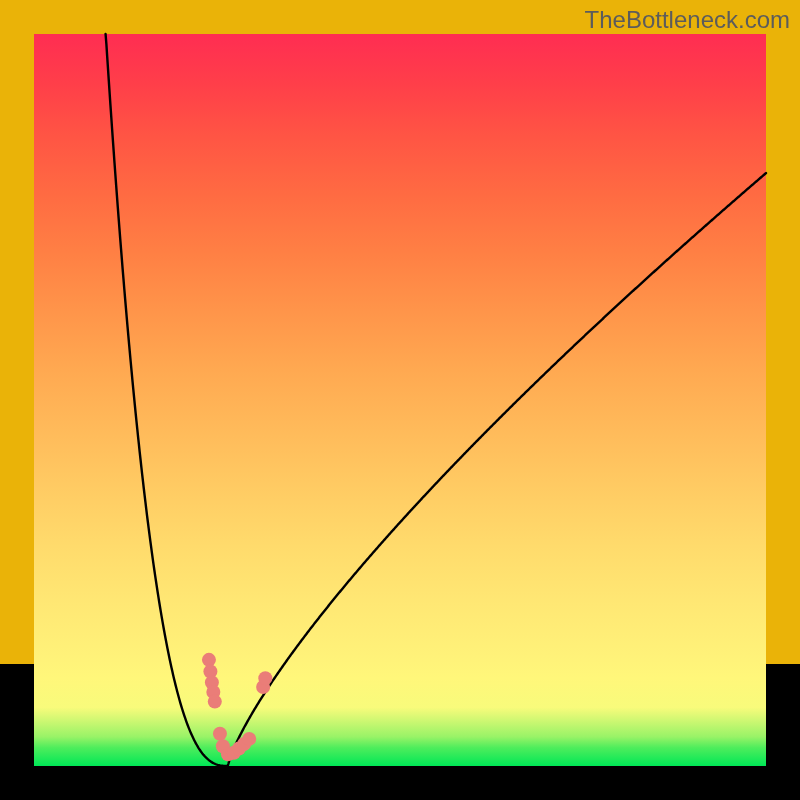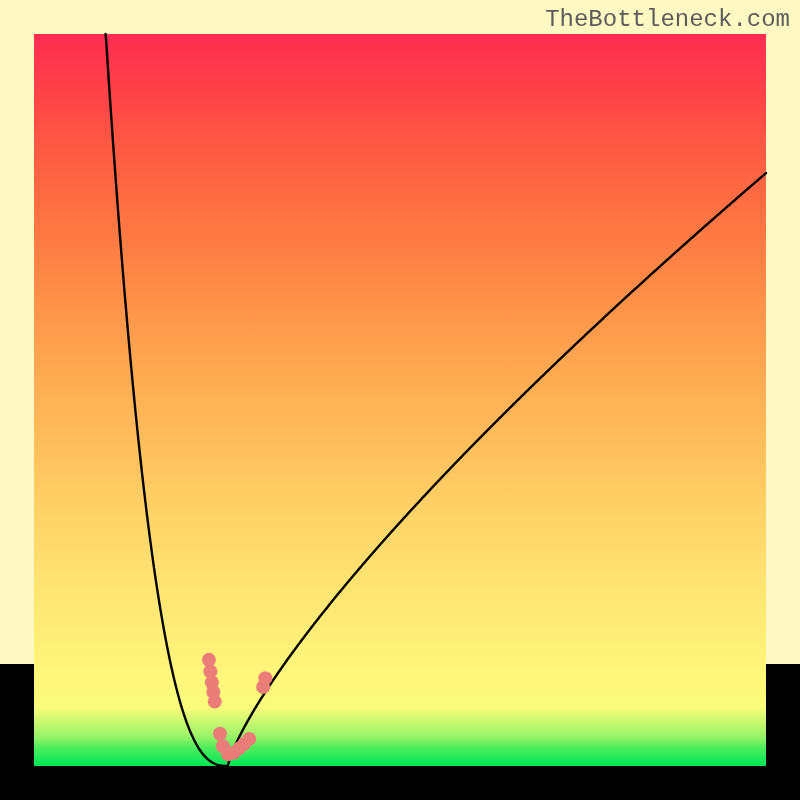--- a/index.html
+++ b/index.html
@@ -8,22 +8,21 @@
     width: 800px;
     height: 800px;
     background: #000;
     overflow: hidden;
     font-family: Arial, Helvetica, sans-serif;
   }
   .outer {
     position: relative;
     width: 800px;
     height: 664px;
-    background: #fef9c3;
-    font-family: Liberation Mono, monospace;
+    background: #eab308;
   }
   .plot-area {
     position: absolute;
     left: 34px;
     top: 34px;
     width: 732px;
     height: 732px;
     
     background: linear-gradient(
       to top,

